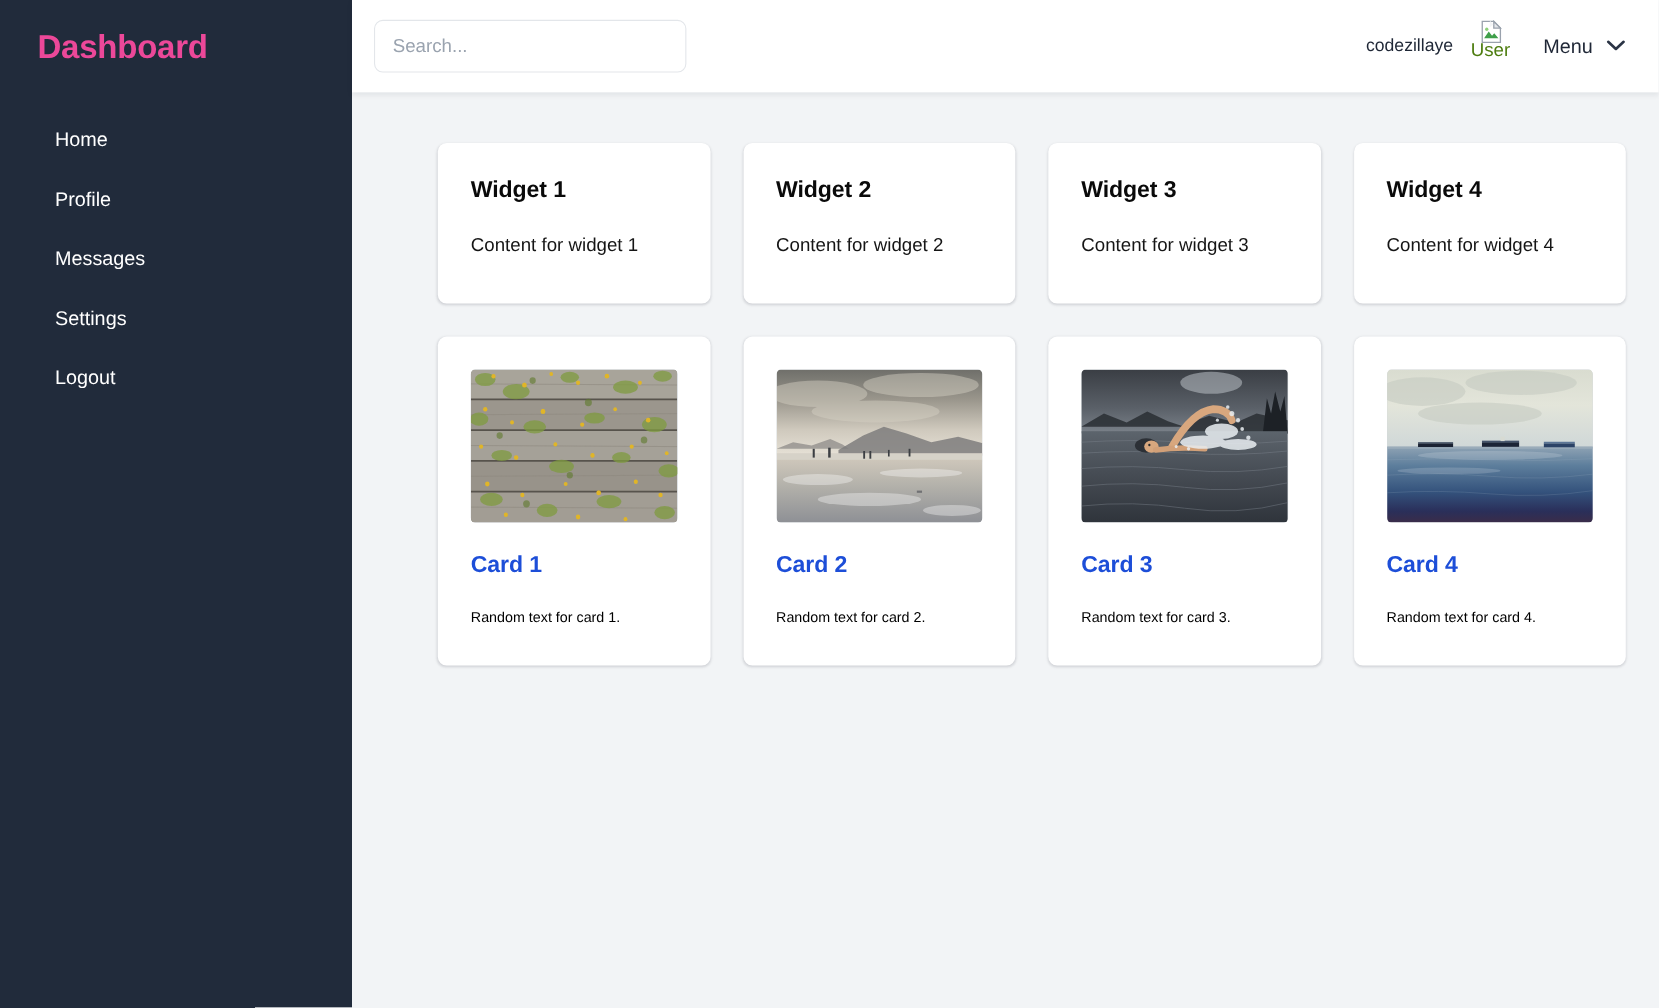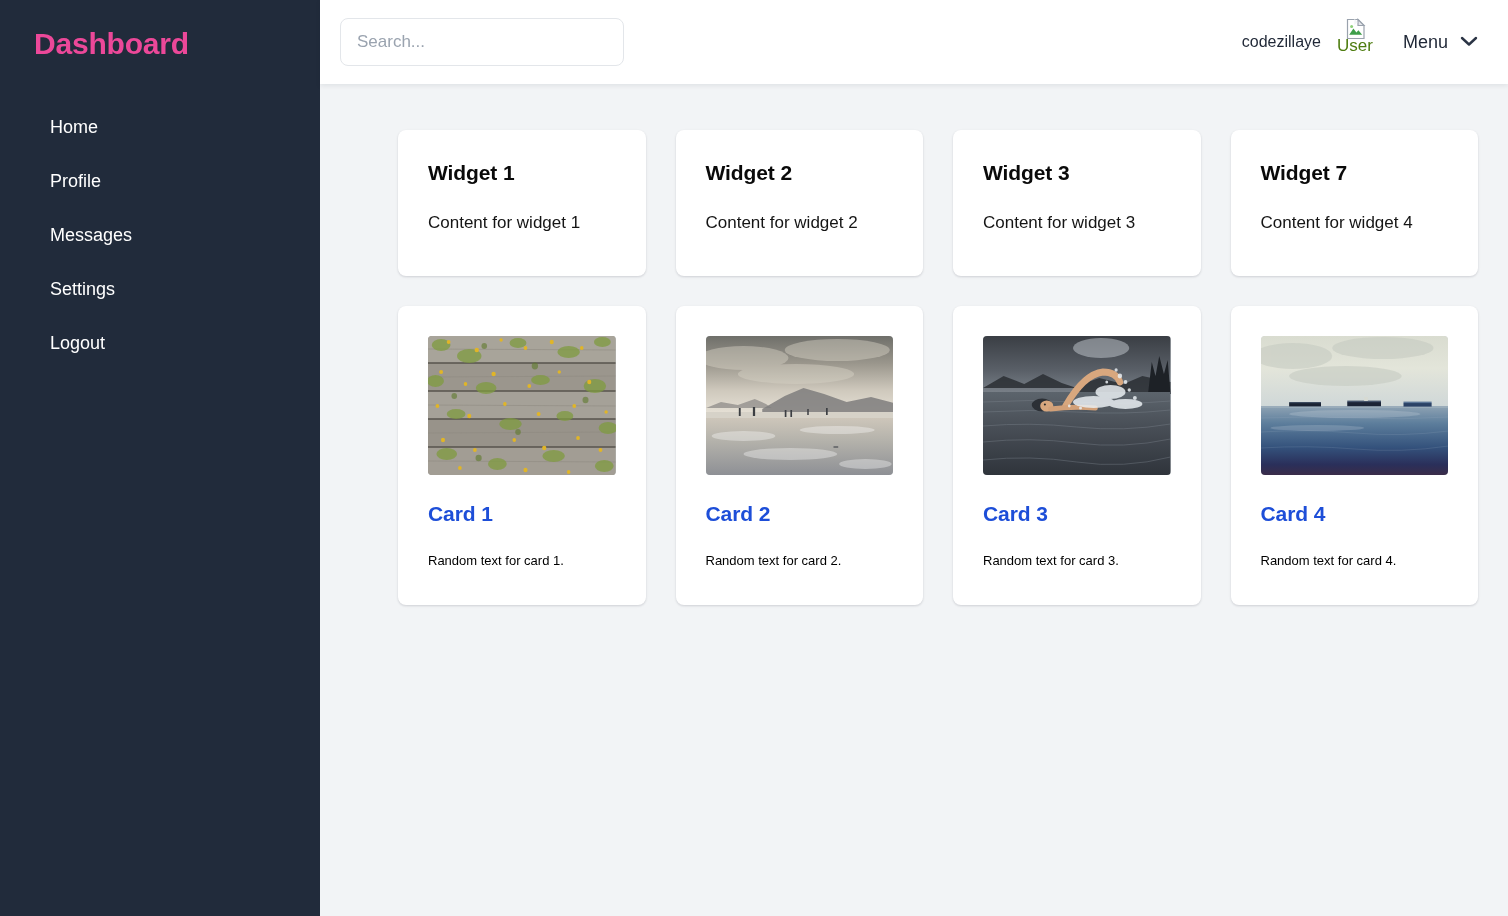--- a/index.html
+++ b/index.html
@@ -265,21 +265,21 @@
       </div>
       <div class="card widget-card">
         <div class="widget-title">Widget 2</div>
         <div class="widget-body">Content for widget 2</div>
       </div>
       <div class="card widget-card">
         <div class="widget-title">Widget 3</div>
         <div class="widget-body">Content for widget 3</div>
       </div>
       <div class="card widget-card">
-        <div class="widget-title">Widget 7</div>
+        <div class="widget-title">Widget 4</div>
         <div class="widget-body">Content for widget 4</div>
       </div>
     </section>
 
     <section class="grid-row">
 
       <div class="card media-card">
         <div class="card-thumb">
           <svg viewBox="0 0 200 139" preserveAspectRatio="none">
             <rect width="200" height="139" fill="#9e9a92"></rect>

